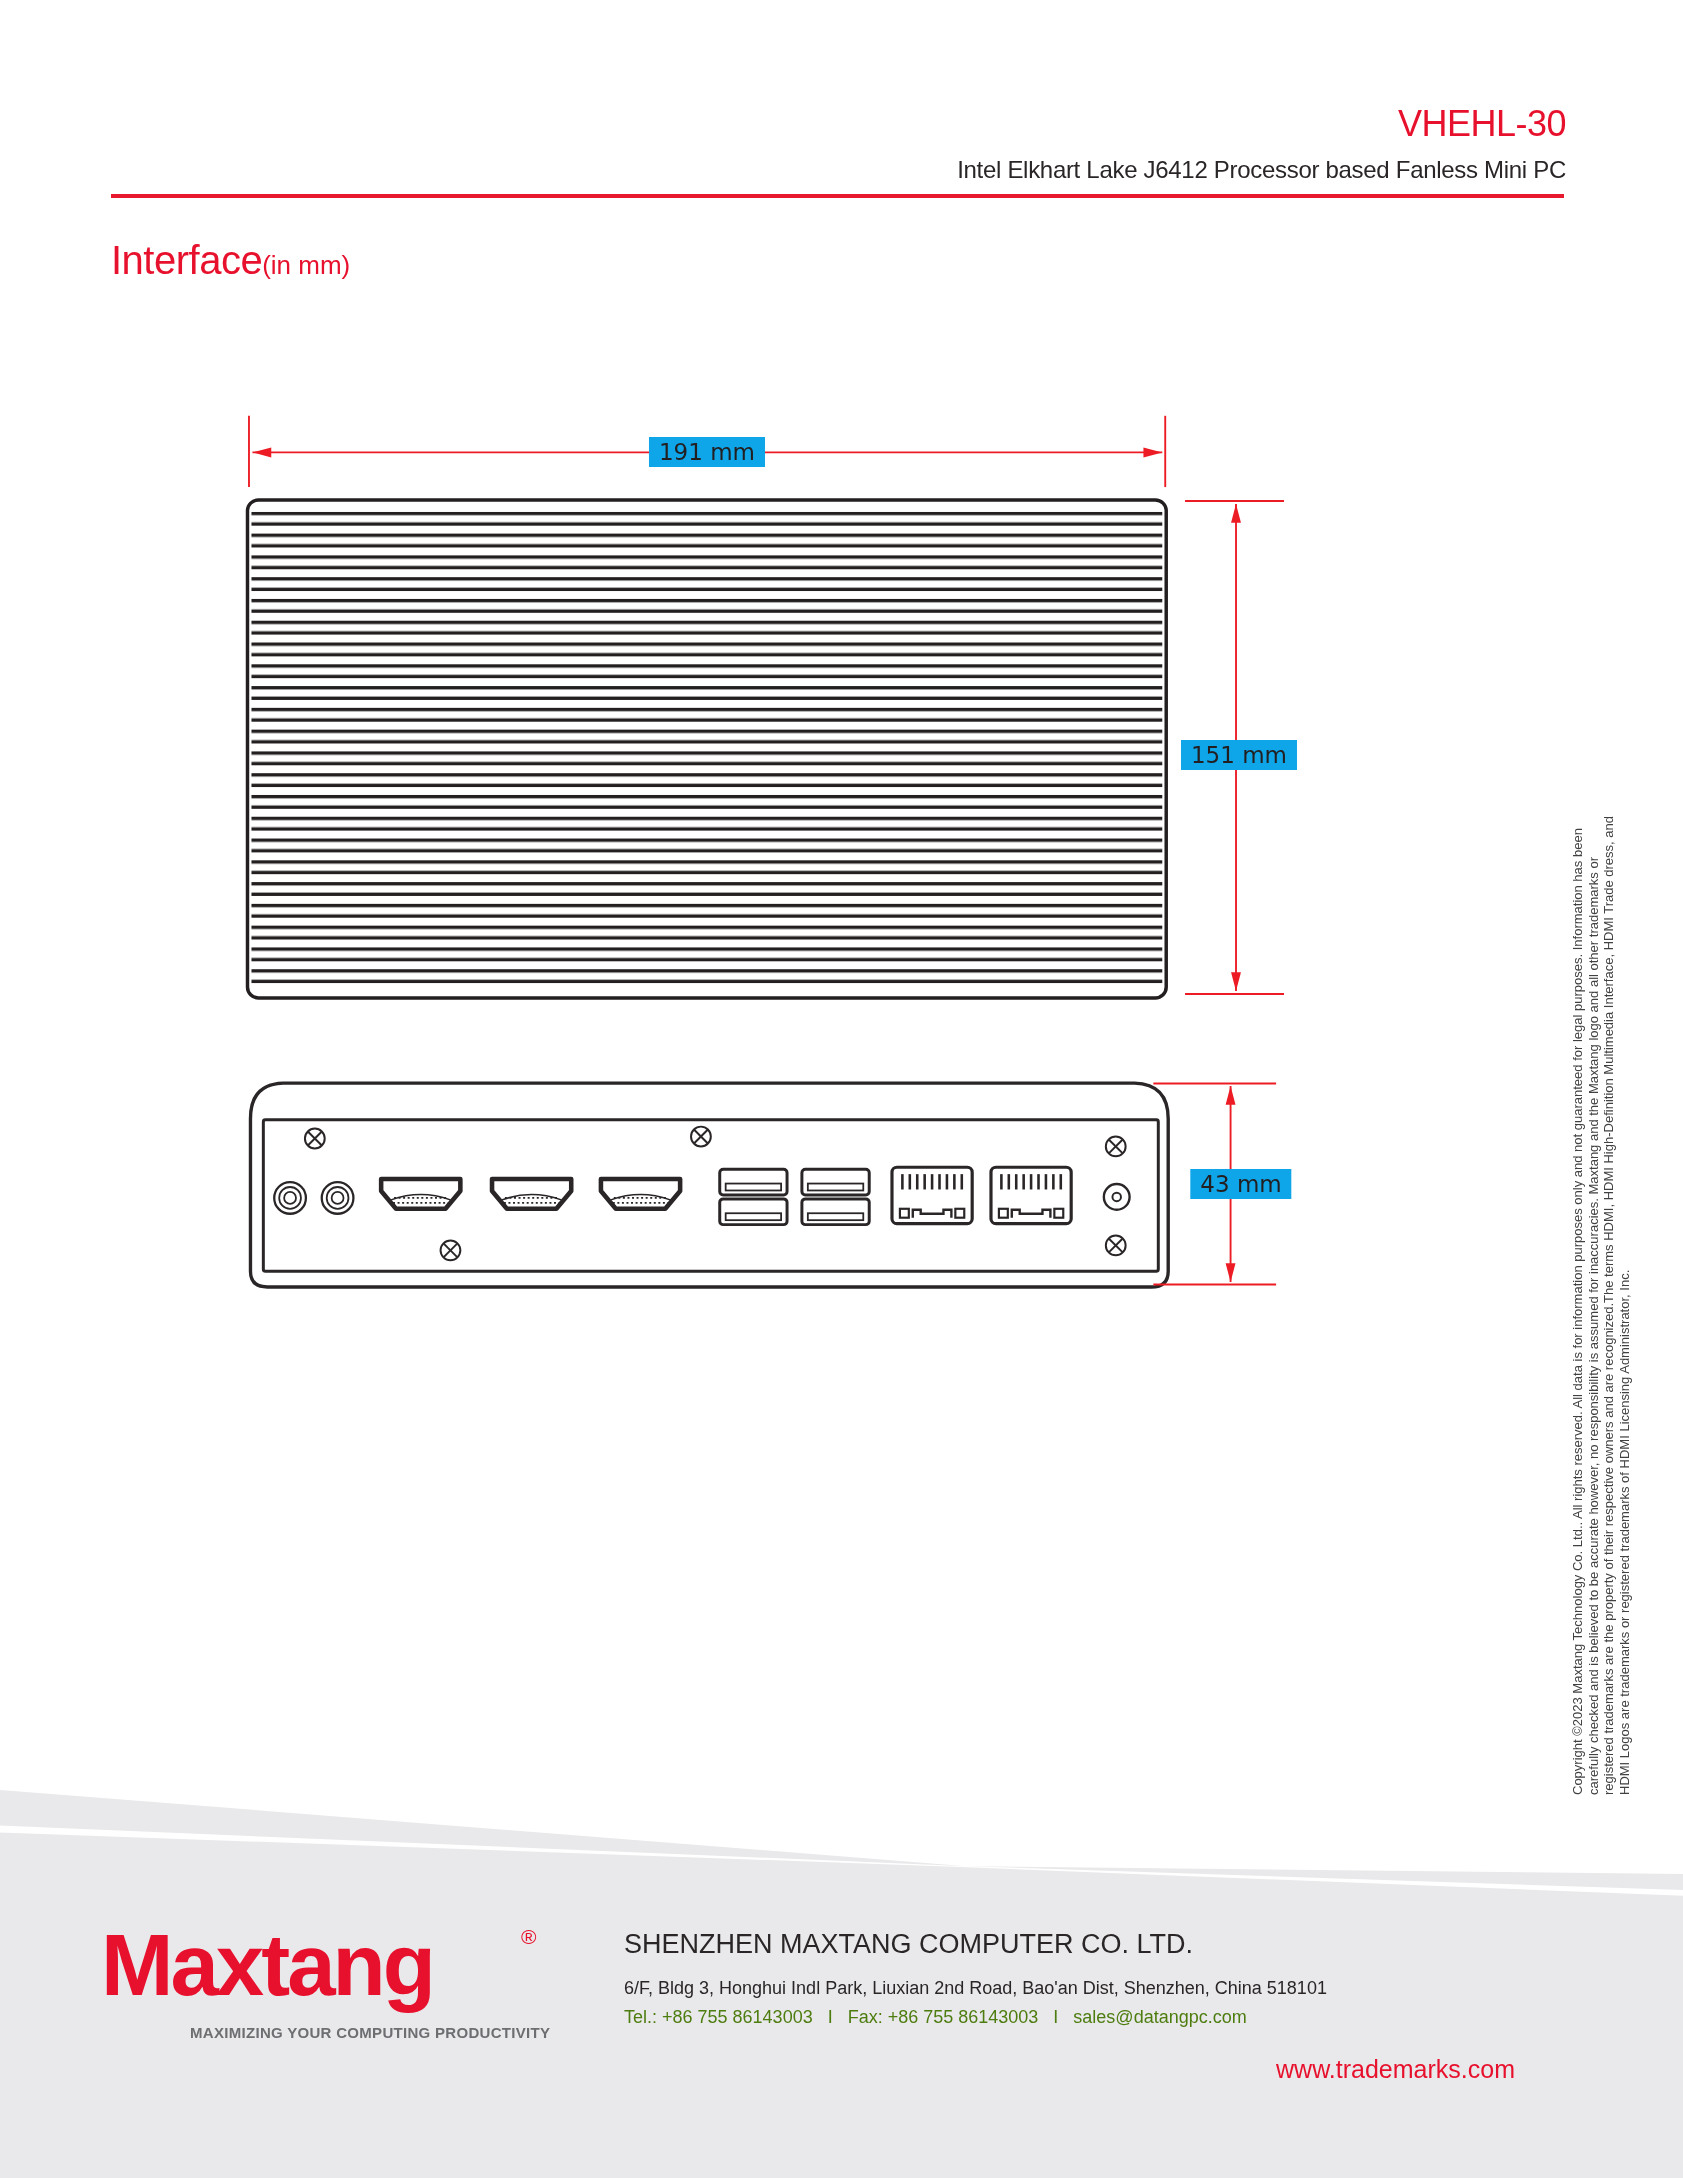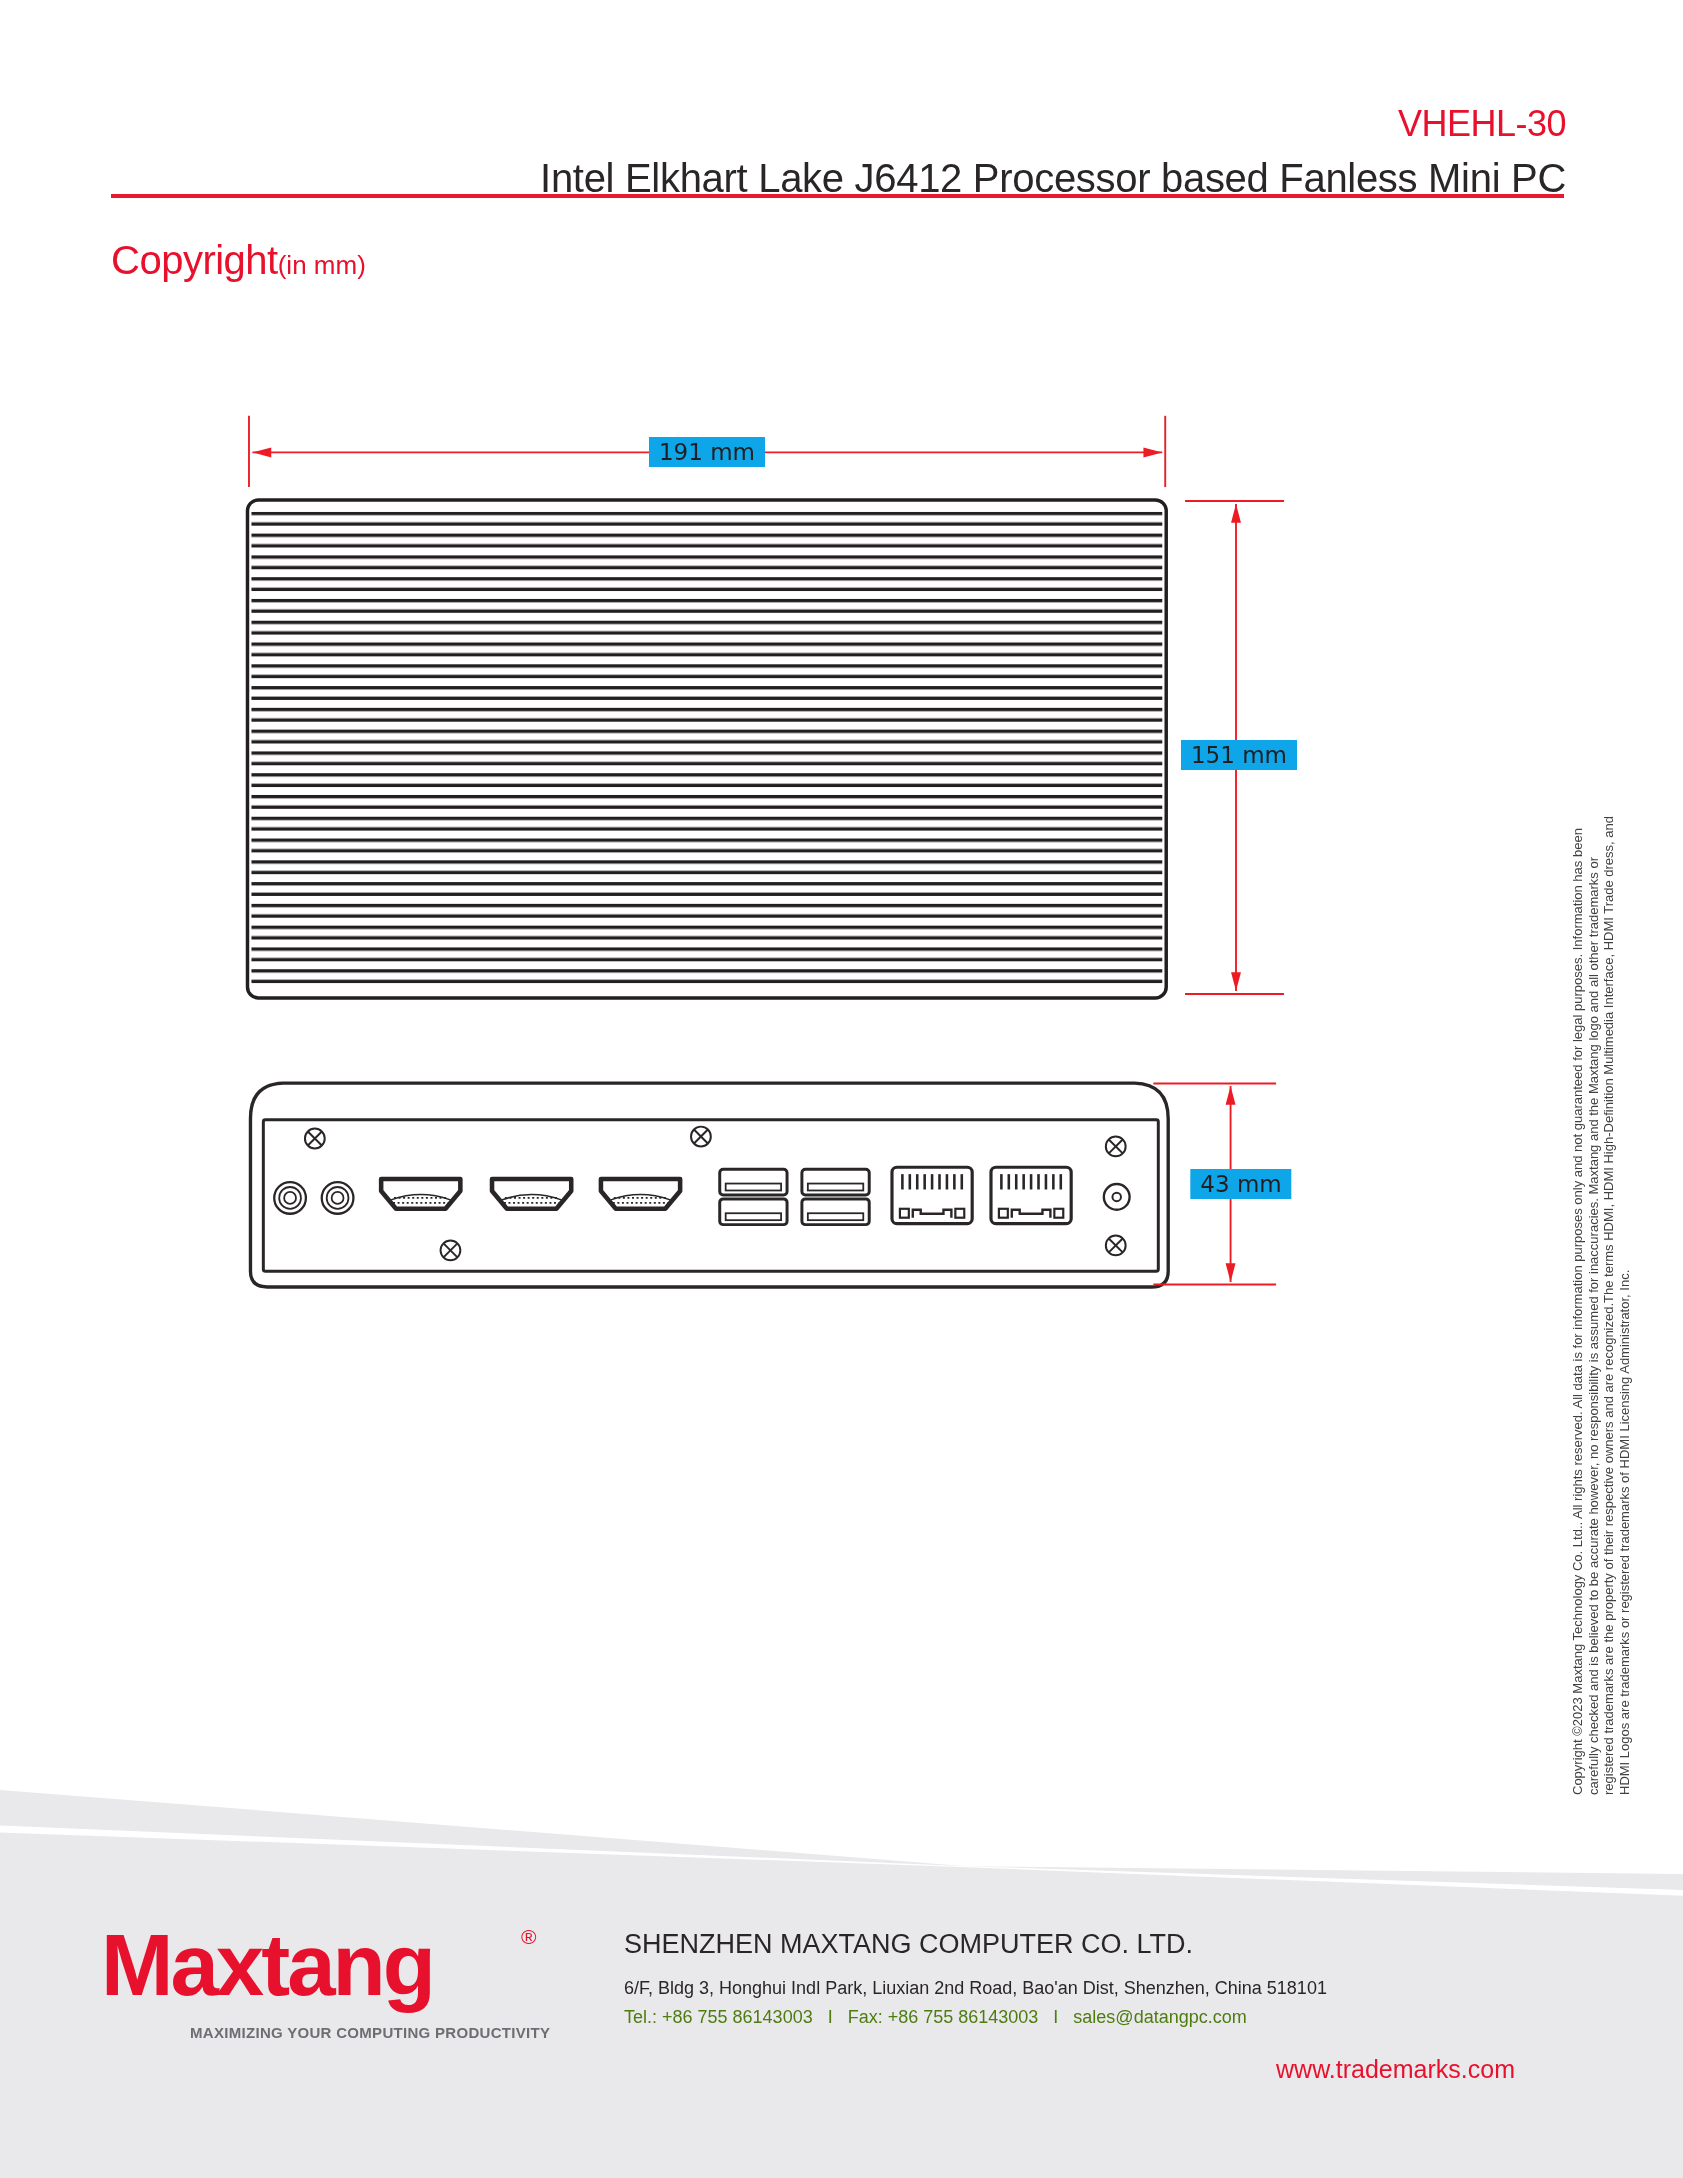--- a/index.html
+++ b/index.html
@@ -5,21 +5,21 @@
   html,body{margin:0;padding:0;}
   body{
     width:1683px;height:2178px;position:relative;background:#ffffff;
     font-family:"Liberation Sans",sans-serif;color:#231f20;overflow:hidden;
   }
   #art{position:absolute;left:0;top:0;width:1683px;height:2178px;}
   .abs{position:absolute;}
 
   
   .product-code{right:117px;top:103px;font-size:36px;letter-spacing:-0.5px;color:#e8112d;text-align:right;}
-  .subtitle{right:117px;top:156px;font-size:40px;letter-spacing:-0.3px;color:#2a2627;text-align:left;}
+  .subtitle{right:117px;top:156px;font-size:24px;letter-spacing:-0.3px;color:#2a2627;text-align:left;}
   .header-rule{left:111px;top:194px;width:1453px;height:4px;background:#e8192f;}
 
   
   .section-title{left:111px;top:238px;color:#e8112d;white-space:nowrap;}
   .section-title .big{font-size:40px;font-weight:500;letter-spacing:-0.5px;}
   .section-title .small{font-size:26px;}
 
   
   .dim-label{
     transform:translate(-50%,-50%);background:#0ea5e9;padding:2px 10px;
@@ -204,21 +204,21 @@
     <polygon points="1243,1097 1238,1116 1248,1116" stroke="none"></polygon>
     <polygon points="1243,1295 1238,1276 1248,1276" stroke="none"></polygon>
   </g>
 </svg>
 
 <div class="abs product-code">VHEHL-30</div>
 <div class="abs subtitle">Intel Elkhart Lake J6412 Processor based Fanless Mini PC</div>
 <div class="abs header-rule"></div>
 
 <div class="abs section-title">
-  <span class="big">Copyright</span><span class="small">(in mm)</span>
+  <span class="big">Interface</span><span class="small">(in mm)</span>
 </div>
 
 <div class="abs dim-label" style="left:707px;top:452px;">191 mm</div>
 <div class="abs dim-label" style="left:1239px;top:739px;margin-top:16px;">151 mm</div>
 <div class="abs dim-label" style="left:1241px;top:1184px;">43 mm</div>
 
 <div class="abs legal">
   <div>Copyright ©2023 Maxtang Technology Co. Ltd.. All rights reserved. All data is for information purposes only and not guaranteed for legal purposes. Information has been</div>
   <div>carefully checked and is believed to be accurate however, no responsibility is assumed for inaccuracies. Maxtang and the Maxtang logo and all other trademarks or</div>
   <div>registered trademarks are the property of their respective owners and are recognized.The terms HDMI, HDMI High-Definition Multimedia Interface, HDMI Trade dress, and</div>

